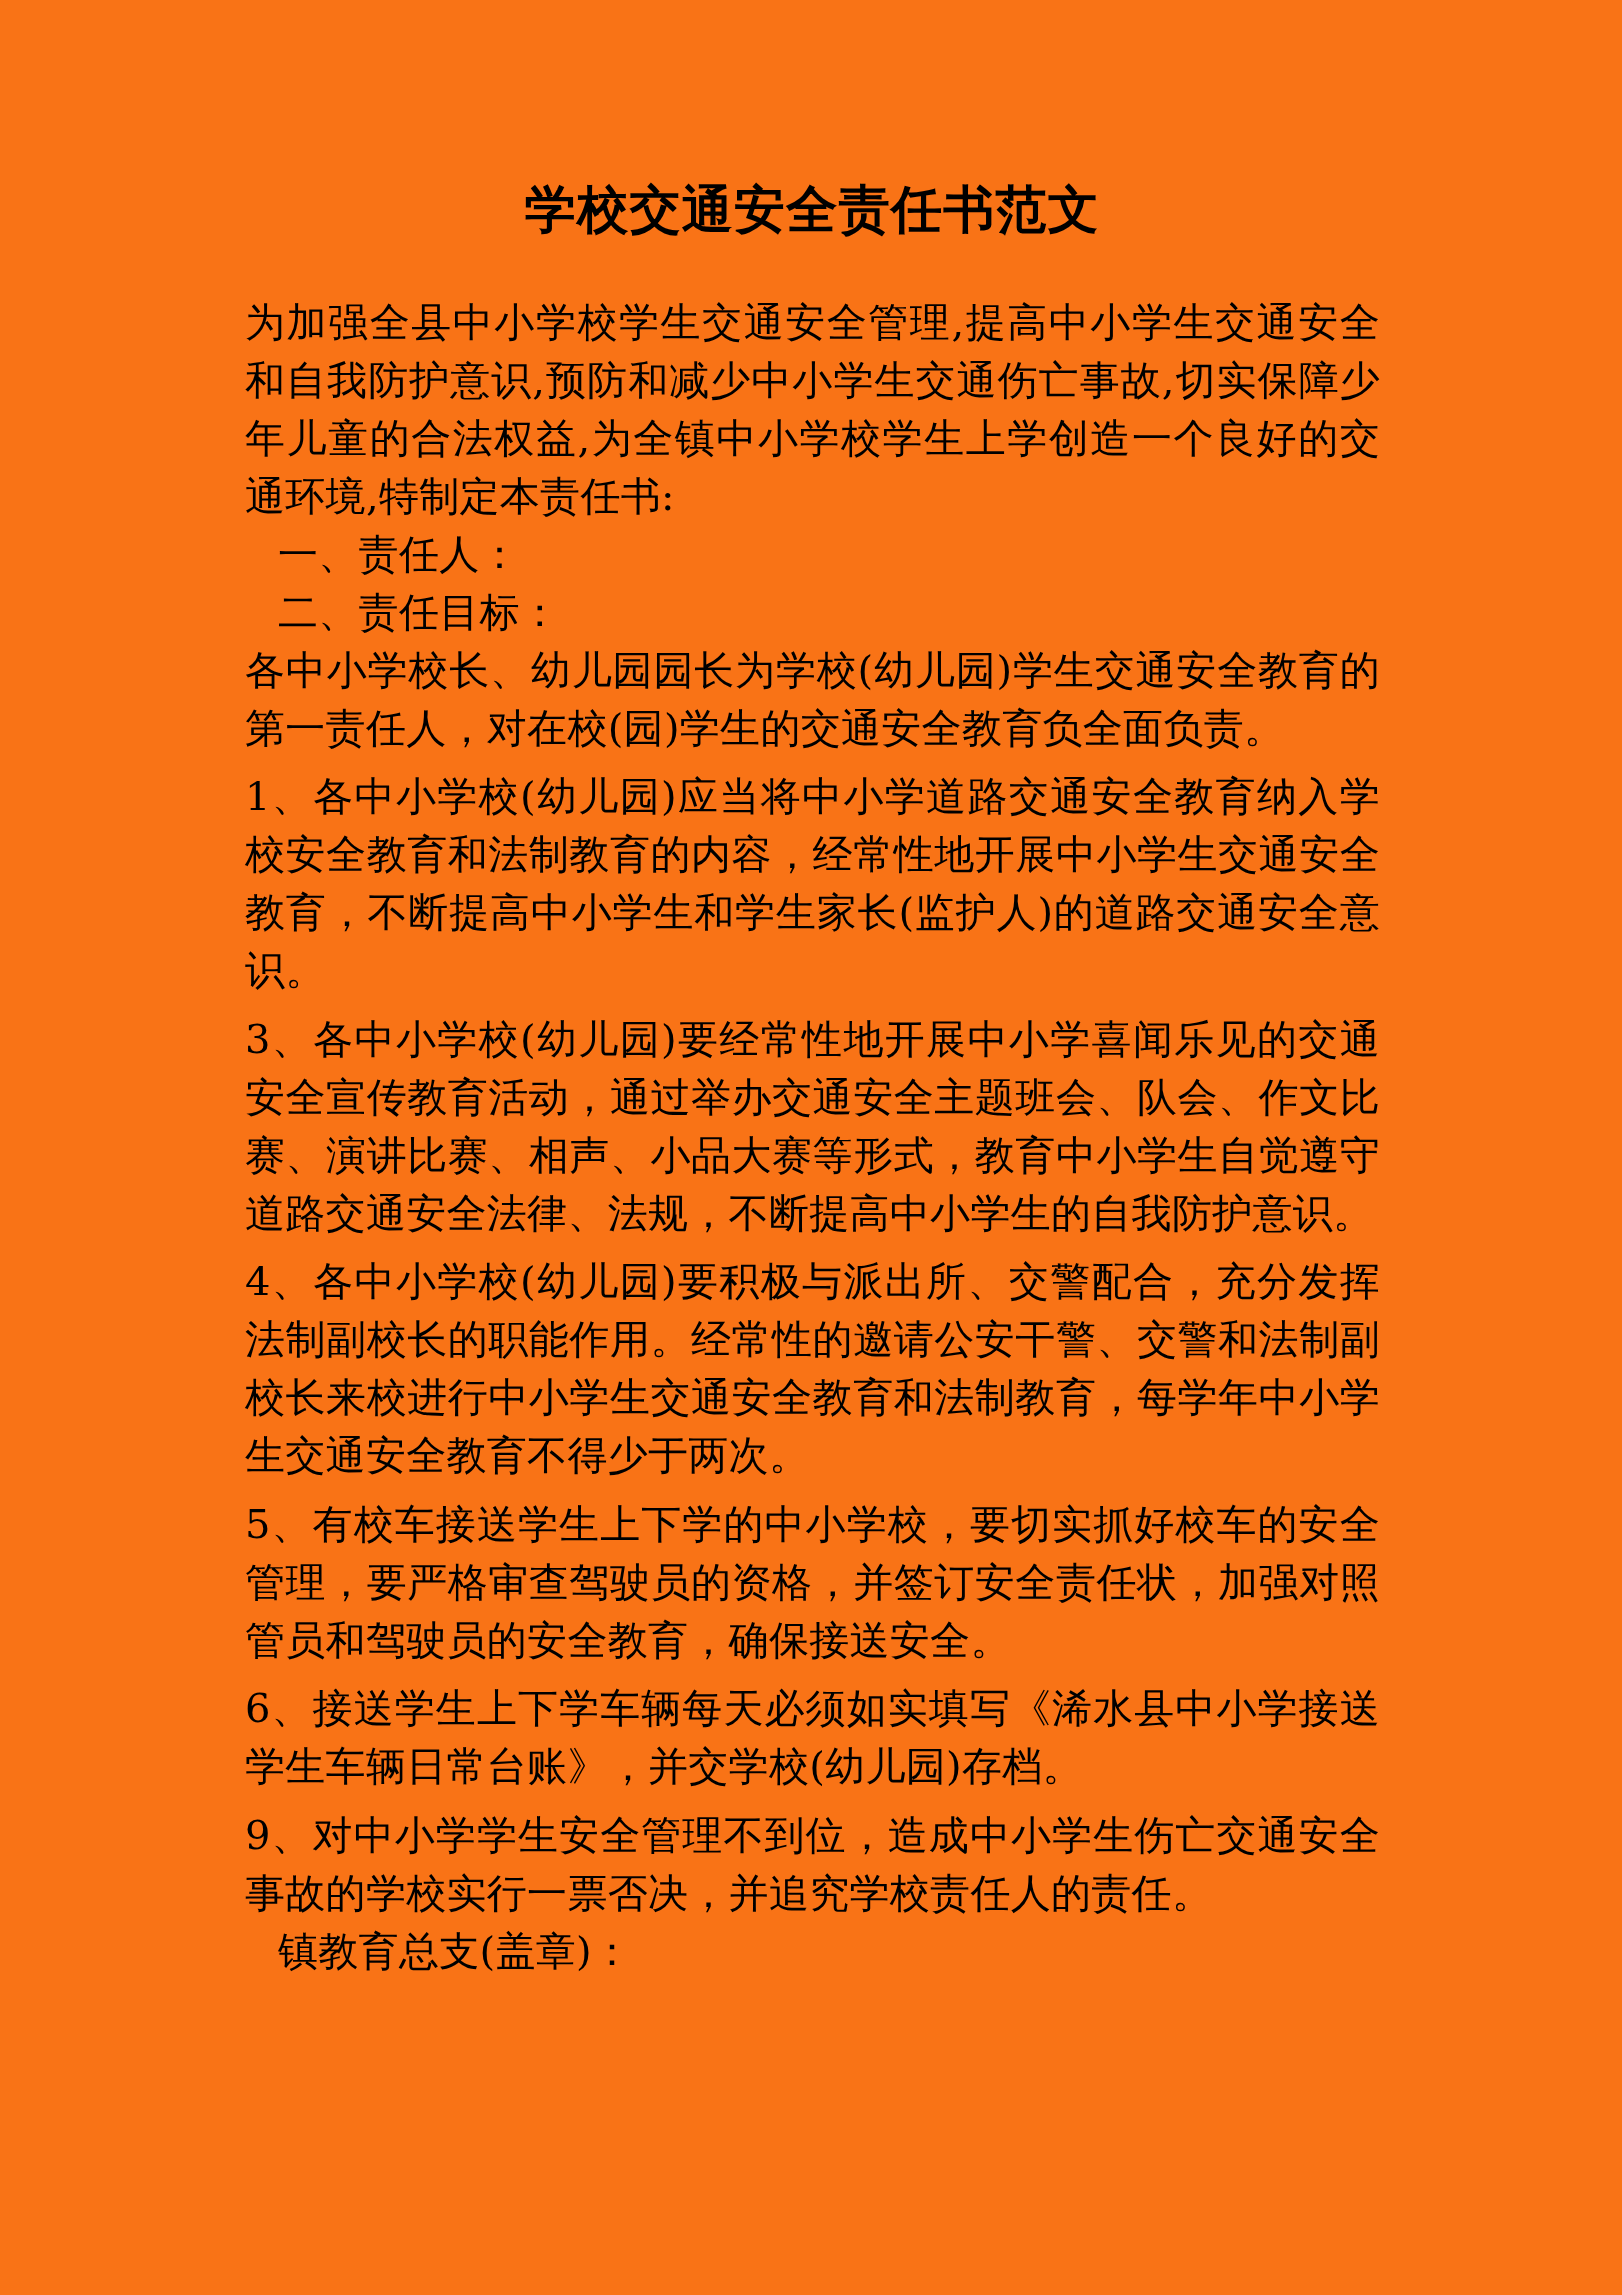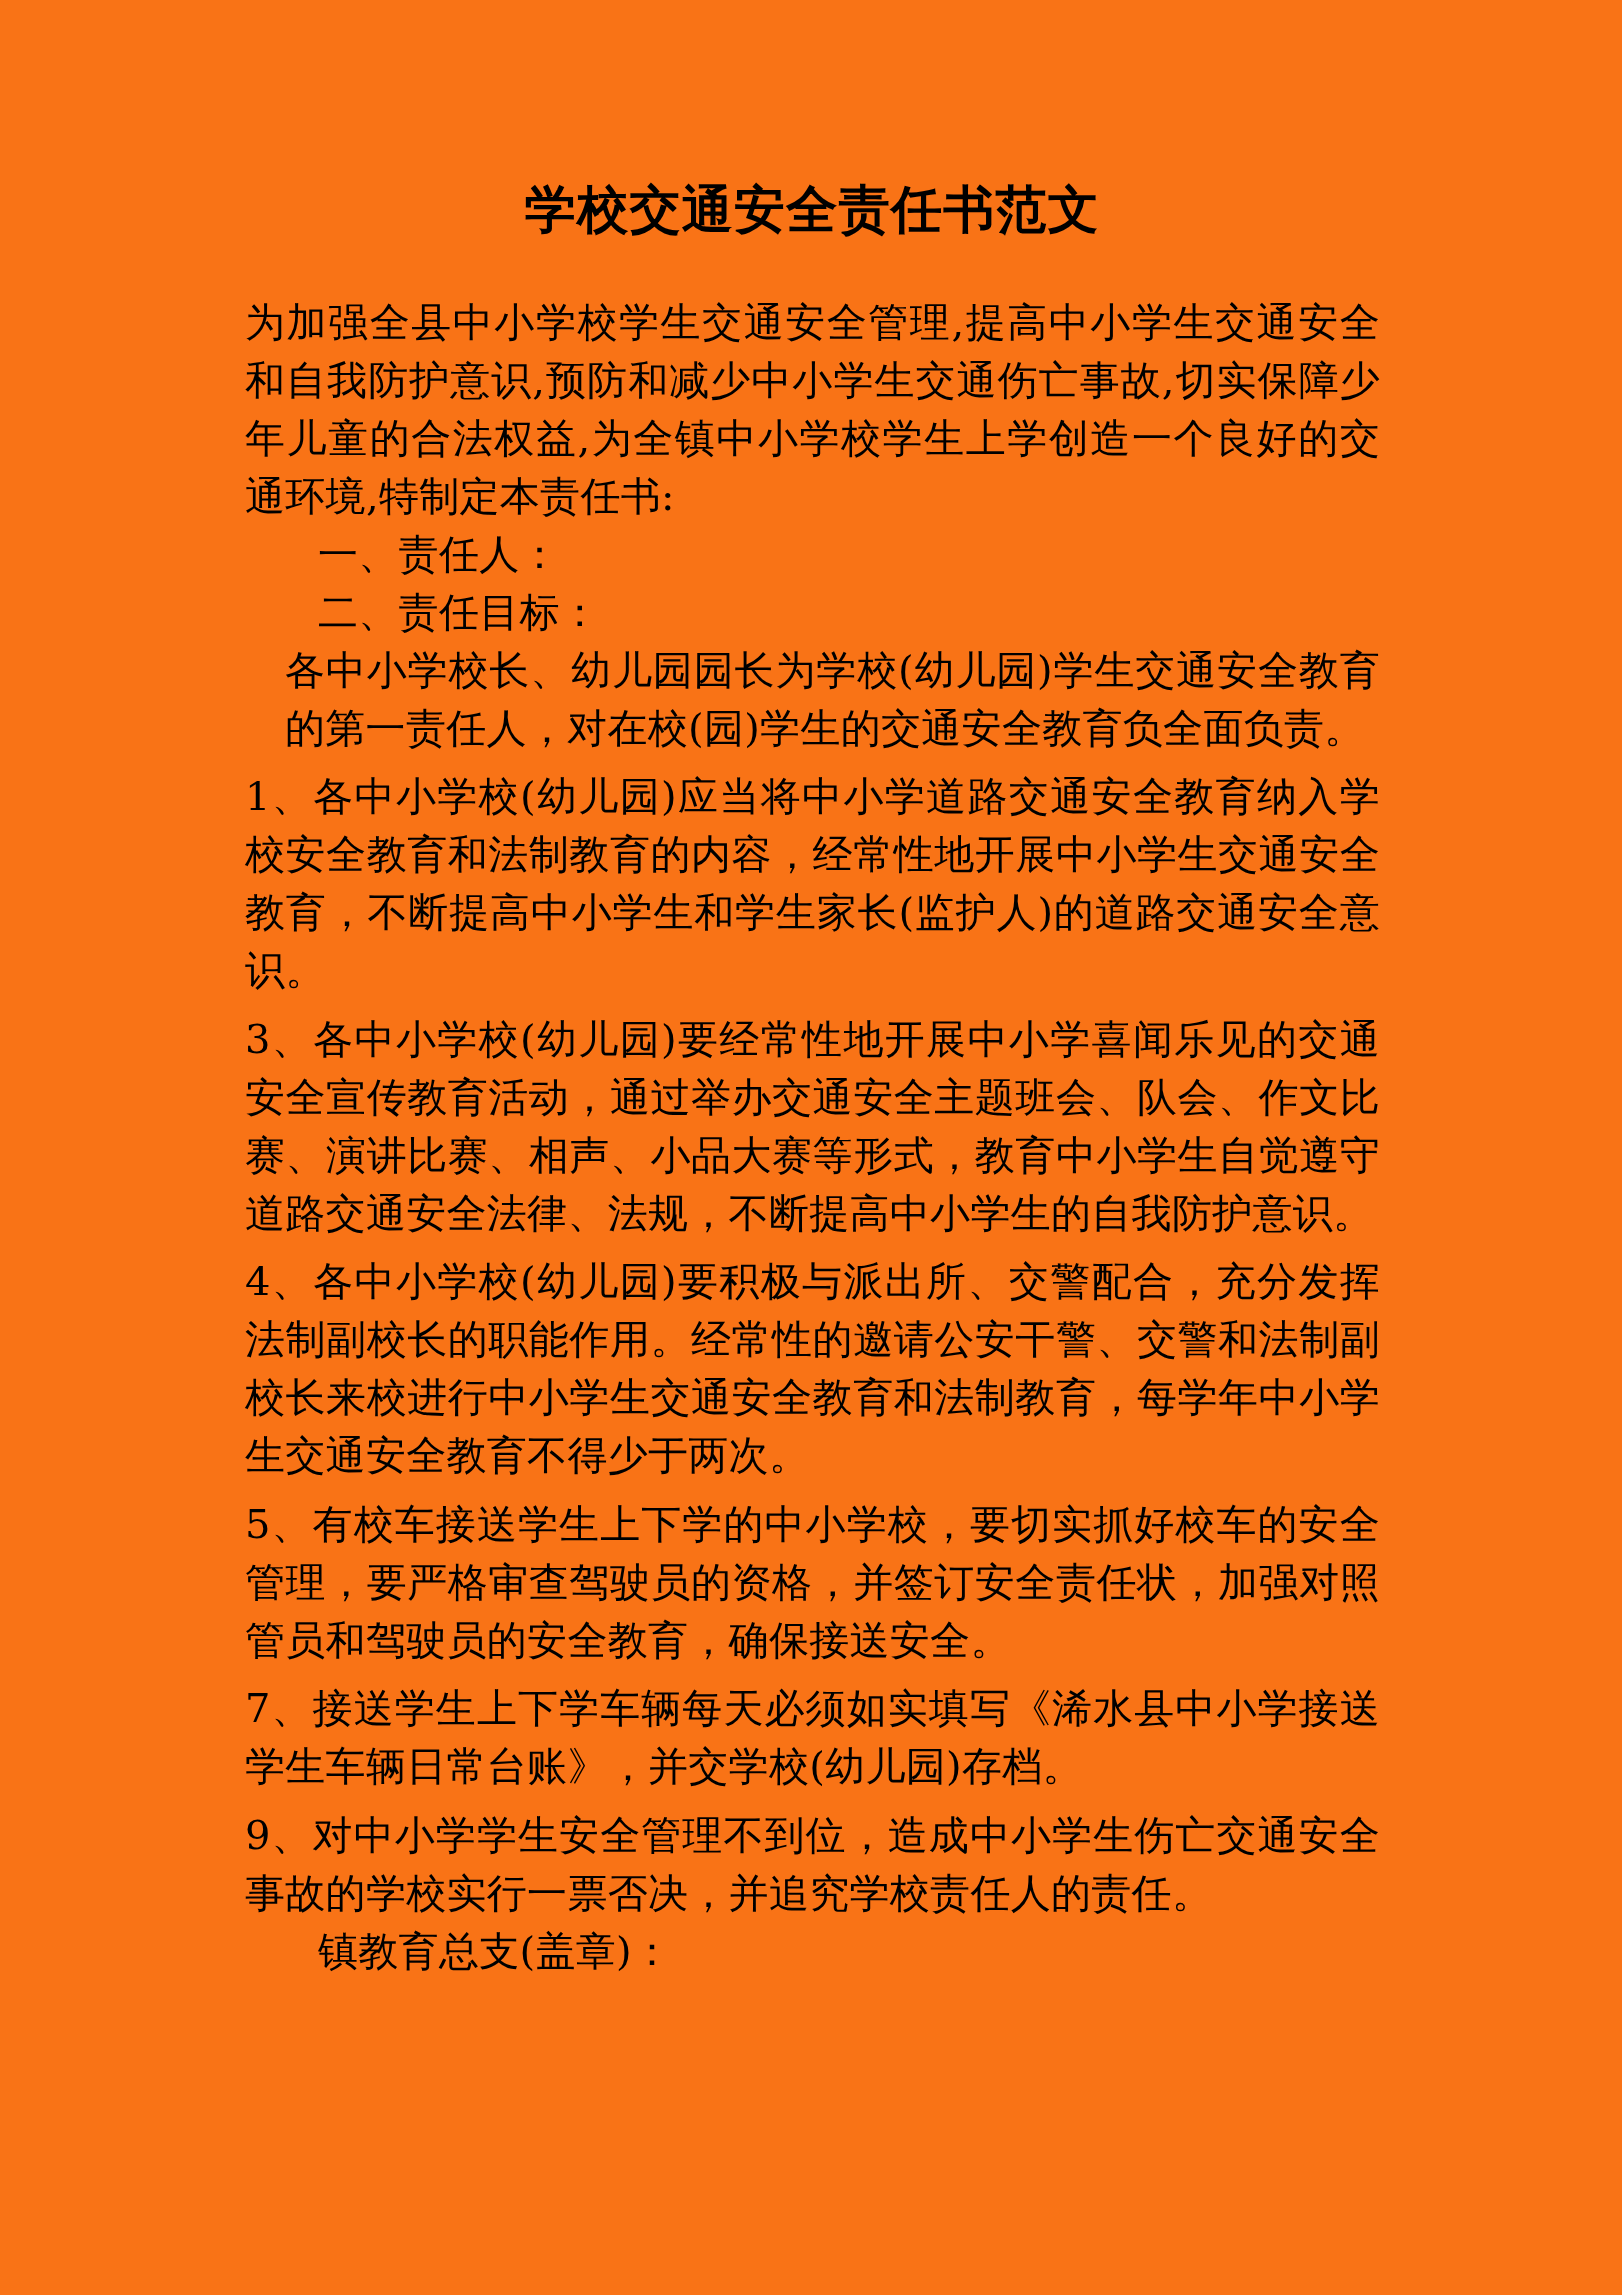--- a/index.html
+++ b/index.html
@@ -49,21 +49,20 @@
     word-break: break-all;
   }
   p.para.indent {
     text-indent: 33px;
   }
   p.para.spaced {
     margin-top: 10.5px;
   }
   p.para.tight {
     margin-top: 0;
-    margin-left: 40px;
   }
 </style>
 </head>
 <body>
 
 <div class="page">
   <div class="content">
 
     <h1 class="doc-title">学校交通安全责任书范文</h1>
 
@@ -79,21 +78,21 @@
 
       <p class="para spaced">1、各中小学校(幼儿园)应当将中小学道路交通安全教育纳入学校安全教育和法制教育的内容，经常性地开展中小学生交通安全教育，不断提高中小学生和学生家长(监护人)的道路交通安全意识。</p>
 
 
       <p class="para spaced">3、各中小学校(幼儿园)要经常性地开展中小学喜闻乐见的交通安全宣传教育活动，通过举办交通安全主题班会、队会、作文比赛、演讲比赛、相声、小品大赛等形式，教育中小学生自觉遵守道路交通安全法律、法规，不断提高中小学生的自我防护意识。</p>
 
       <p class="para spaced">4、各中小学校(幼儿园)要积极与派出所、交警配合，充分发挥法制副校长的职能作用。经常性的邀请公安干警、交警和法制副校长来校进行中小学生交通安全教育和法制教育，每学年中小学生交通安全教育不得少于两次。</p>
 
       <p class="para spaced">5、有校车接送学生上下学的中小学校，要切实抓好校车的安全管理，要严格审查驾驶员的资格，并签订安全责任状，加强对照管员和驾驶员的安全教育，确保接送安全。</p>
 
-      <p class="para spaced">7、接送学生上下学车辆每天必须如实填写《浠水县中小学接送学生车辆日常台账》，并交学校(幼儿园)存档。</p>
+      <p class="para spaced">6、接送学生上下学车辆每天必须如实填写《浠水县中小学接送学生车辆日常台账》，并交学校(幼儿园)存档。</p>
 
       <p class="para spaced">9、对中小学学生安全管理不到位，造成中小学生伤亡交通安全事故的学校实行一票否决，并追究学校责任人的责任。</p>
 
       <p class="para indent tight">镇教育总支(盖章)：</p>
 
     </div>
   </div>
 </div>
 
 

